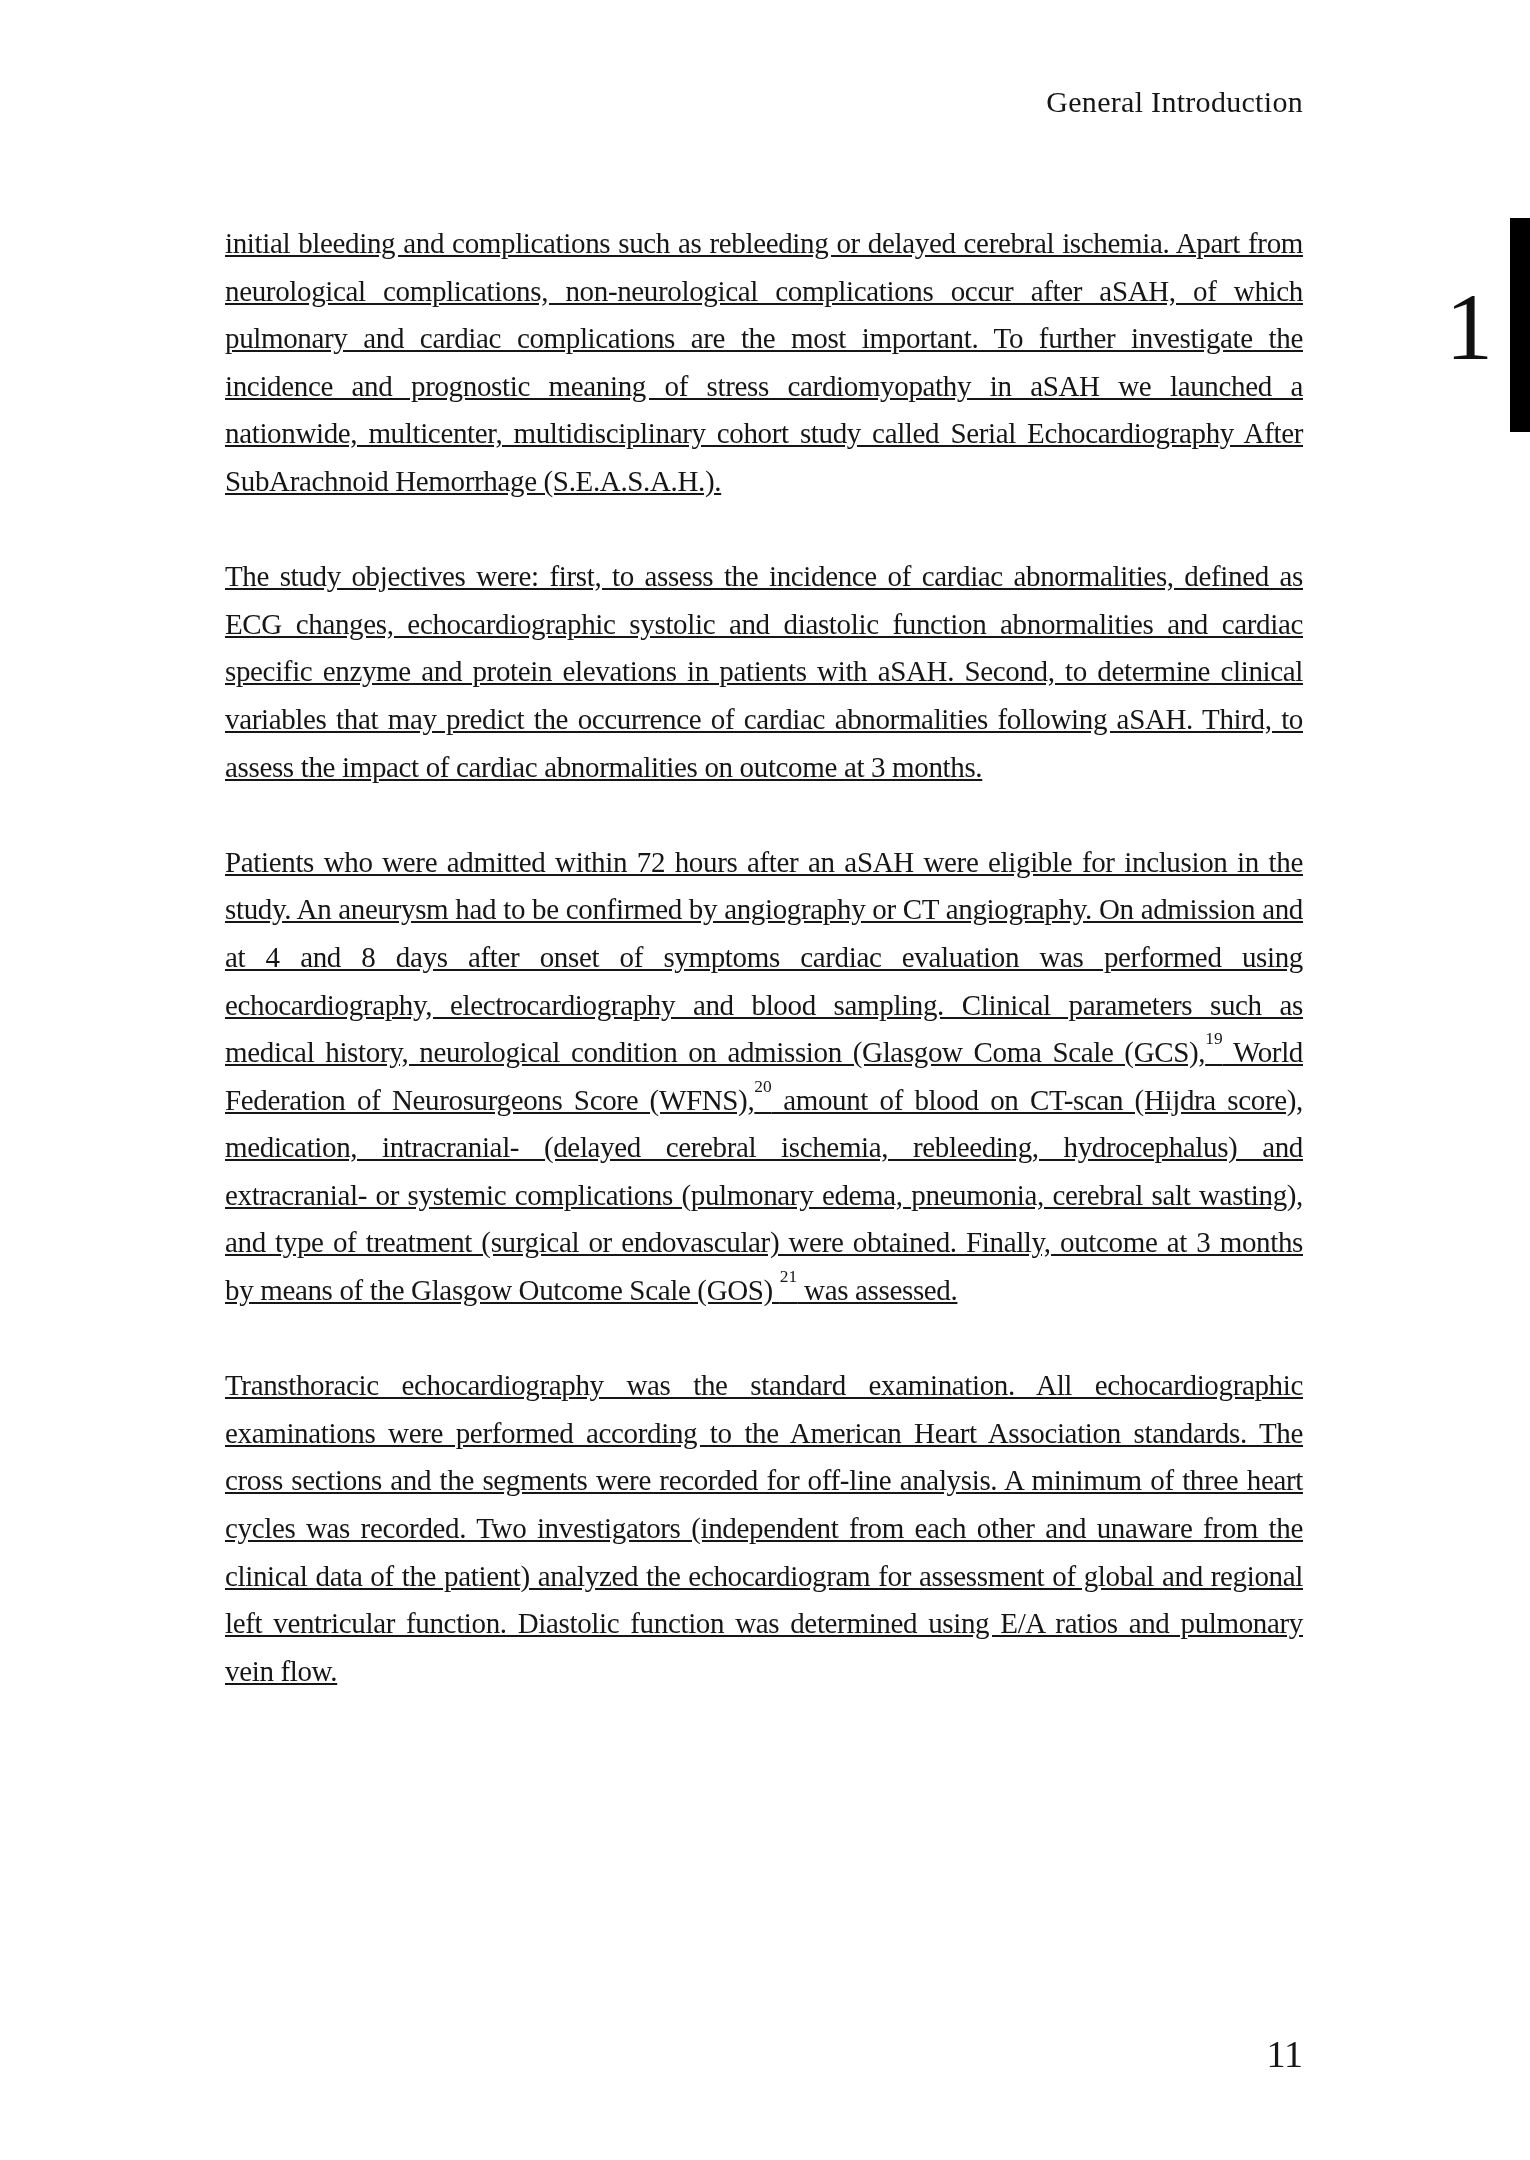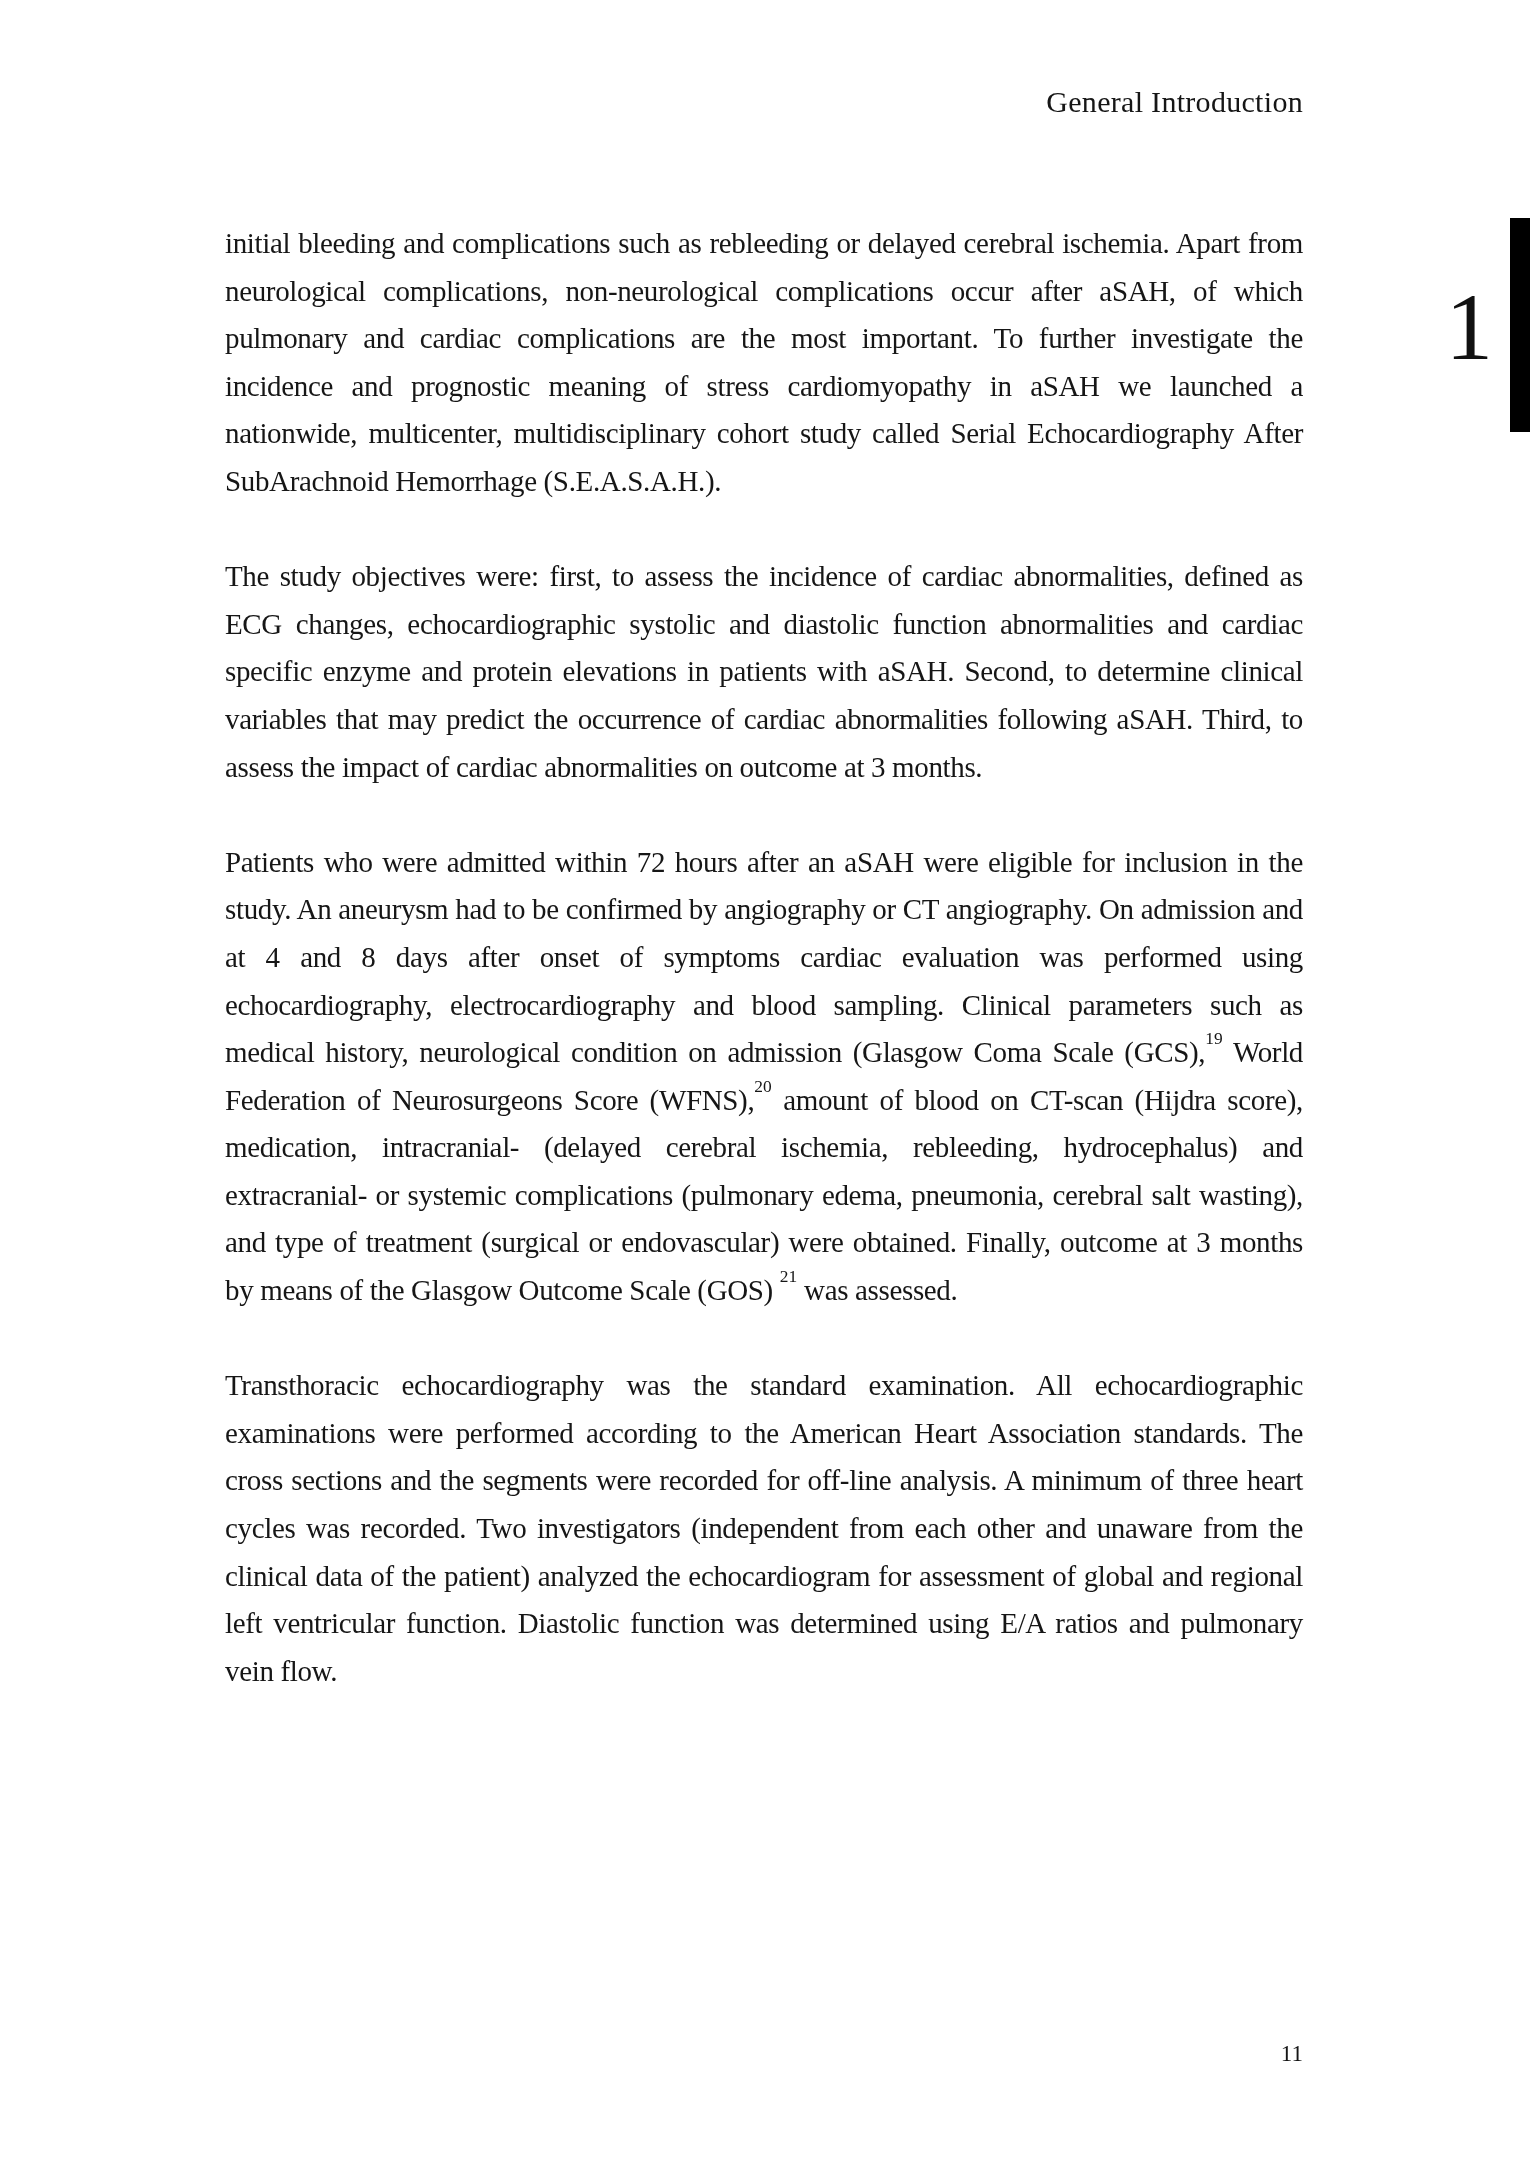--- a/index.html
+++ b/index.html
@@ -50,33 +50,34 @@
     top: 220px;
     width: 1078px;
     font-size: 29px;
     line-height: 47.6px;
     letter-spacing: -0.35px;
     text-align: justify;
   }
   .body-text p {
     margin: 0 0 47.6px 0;
     padding: 0;
+    text-decoration: underline;
   }
   .body-text sup {
     font-size: 60%;
     line-height: 0;
     position: relative;
     top: -0.42em;
     letter-spacing: 0;
   }
   .page-number {
     position: absolute;
     top: 2038px;
     right: 227px;
-    font-size: 23px;
+    font-size: 38px;
     line-height: 32px;
     text-align: center;
   }
 </style>
 </head>
 <body>
 
 <div class="page">
 
   <div class="running-header">General Introduction</div>

